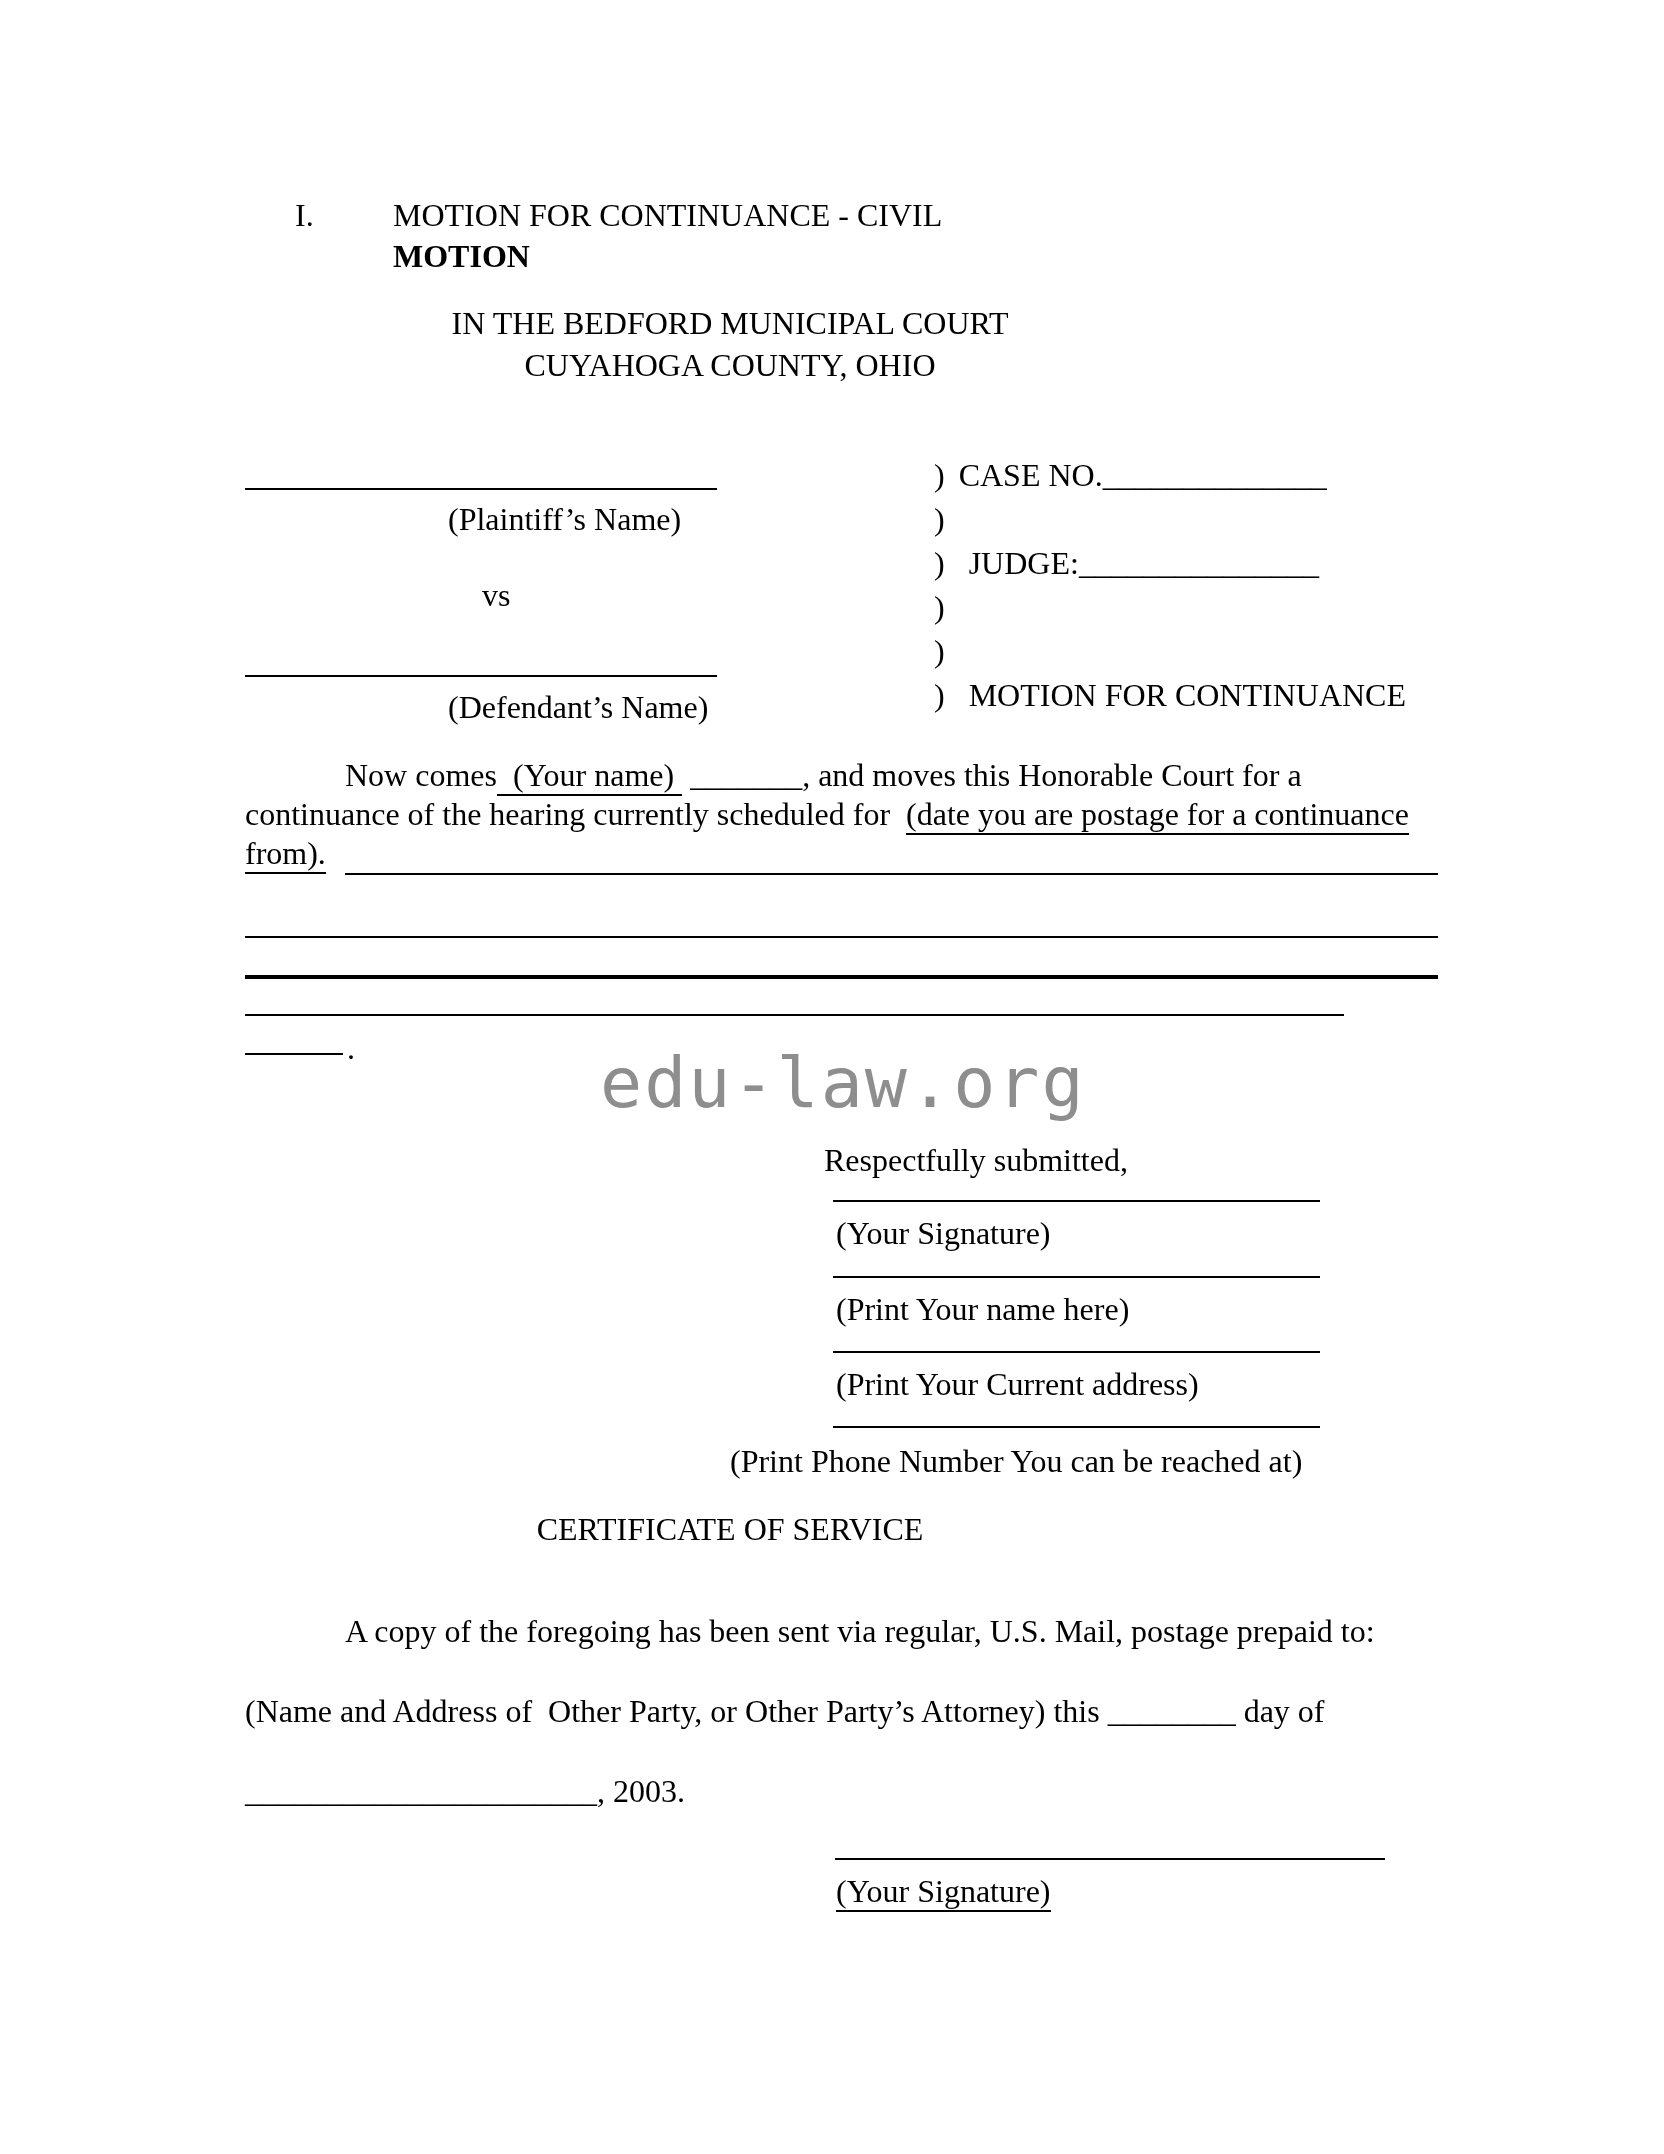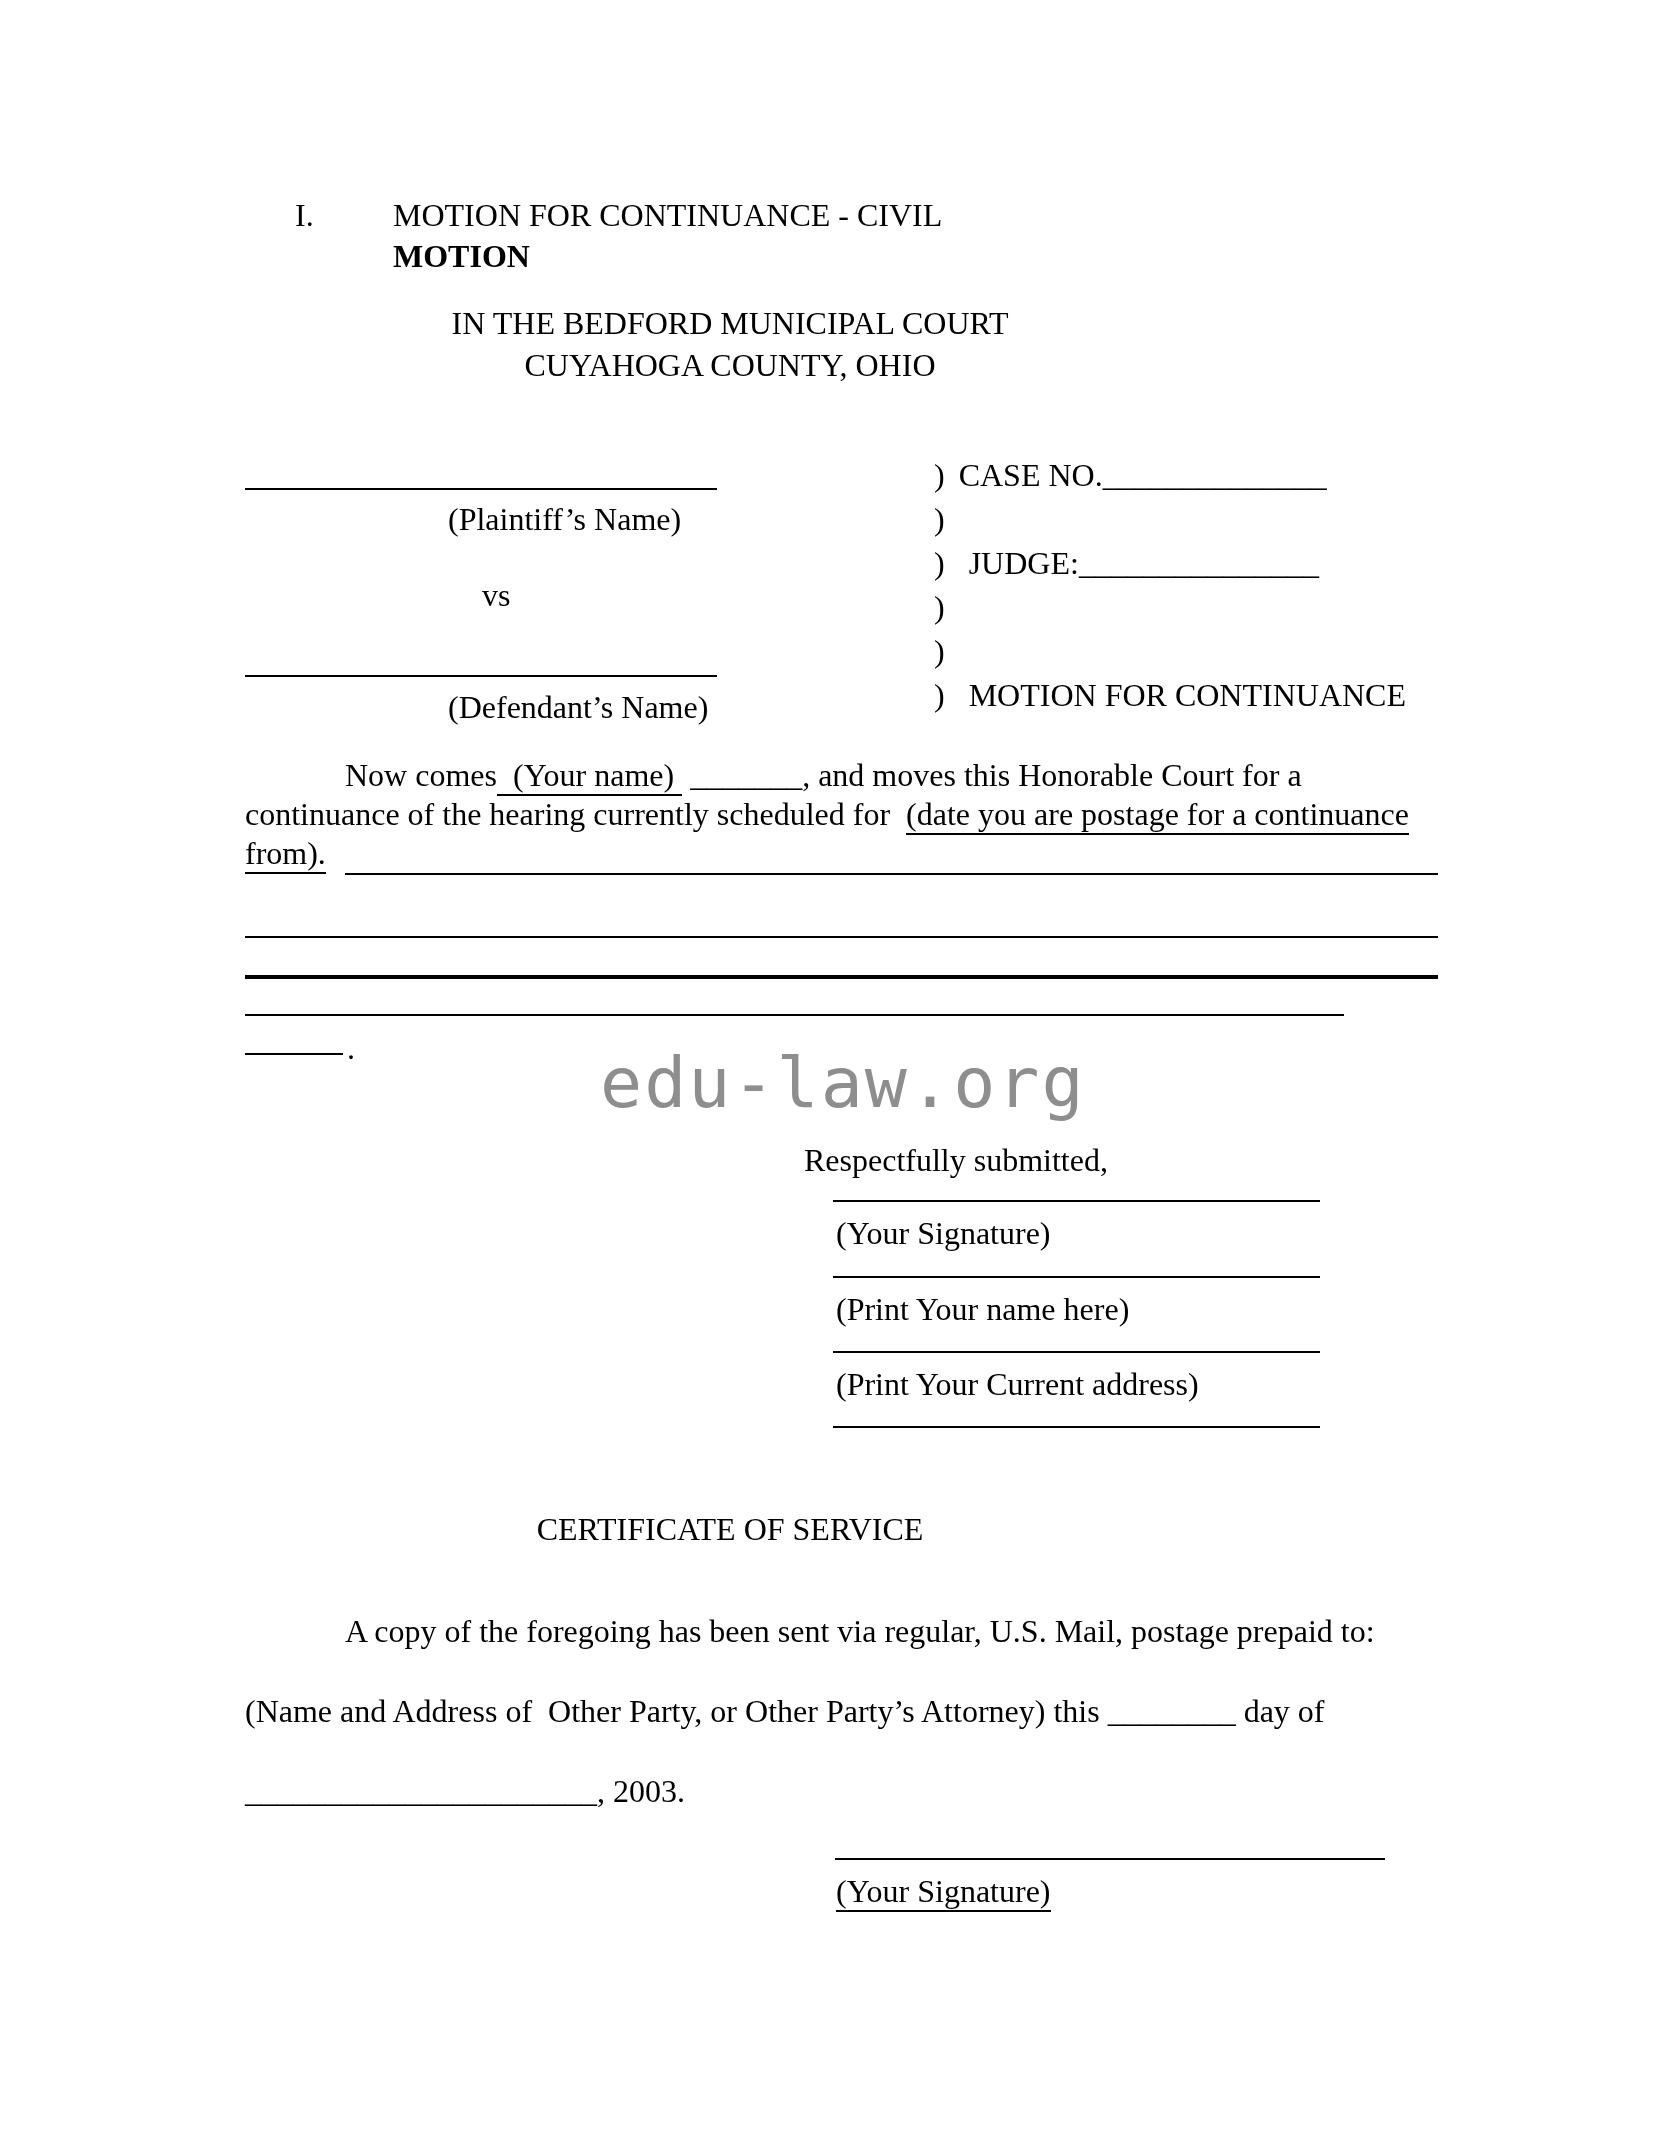--- a/index.html
+++ b/index.html
@@ -81,32 +81,33 @@
   </div>
 
   <div class="rule" style="left:245px;top:936px;width:1193px;"></div>
   <div class="rule thick" style="left:245px;top:975px;width:1193px;"></div>
   <div class="rule" style="left:245px;top:1014px;width:1099px;"></div>
   <div class="rule" style="left:245px;top:1053px;width:98px;"></div>
   <div class="abs" style="left:347px;top:1029px;">.</div>
 
   <div class="watermark" style="left:600px;top:1046px;text-align:right;">edu-law.org</div>
 
-  <div class="abs" style="left:804px;top:1141px;font-family:Liberation Serif, serif;">Respectfully submitted,</div>
+  <div class="abs" style="left:824px;top:1141px;font-family:Liberation Serif, serif;">Respectfully submitted,</div>
 
   <div class="rule" style="left:833px;top:1200px;width:487px;"></div>
   <div class="abs" style="left:836px;top:1214px;">(Your Signature)</div>
 
   <div class="rule" style="left:833px;top:1276px;width:487px;"></div>
   <div class="abs" style="left:836px;top:1290px;">(Print Your name here)</div>
 
   <div class="rule" style="left:833px;top:1351px;width:487px;"></div>
   <div class="abs" style="left:836px;top:1365px;">(Print Your Current address)</div>
 
   <div class="rule" style="left:833px;top:1426px;width:487px;"></div>
+  <div class="abs" style="left:730px;top:1442px;">(Print Phone Number You can be reached at)</div>
 
   <div class="abs center" style="top:1510px;">CERTIFICATE OF SERVICE</div>
 
   <div class="abs" style="left:245px;top:1612px;">
     <span class="indent"></span><span>A copy of the foregoing has been sent via regular, U.S. Mail, postage prepaid to:</span>
   </div>
   <div class="abs" style="left:245px;top:1692px;">
     <span>(Name and Address of &nbsp;Other Party, or Other Party’s Attorney) this </span><span>________</span><span> day of</span>
   </div>
   <div class="abs" style="left:245px;top:1772px;">

